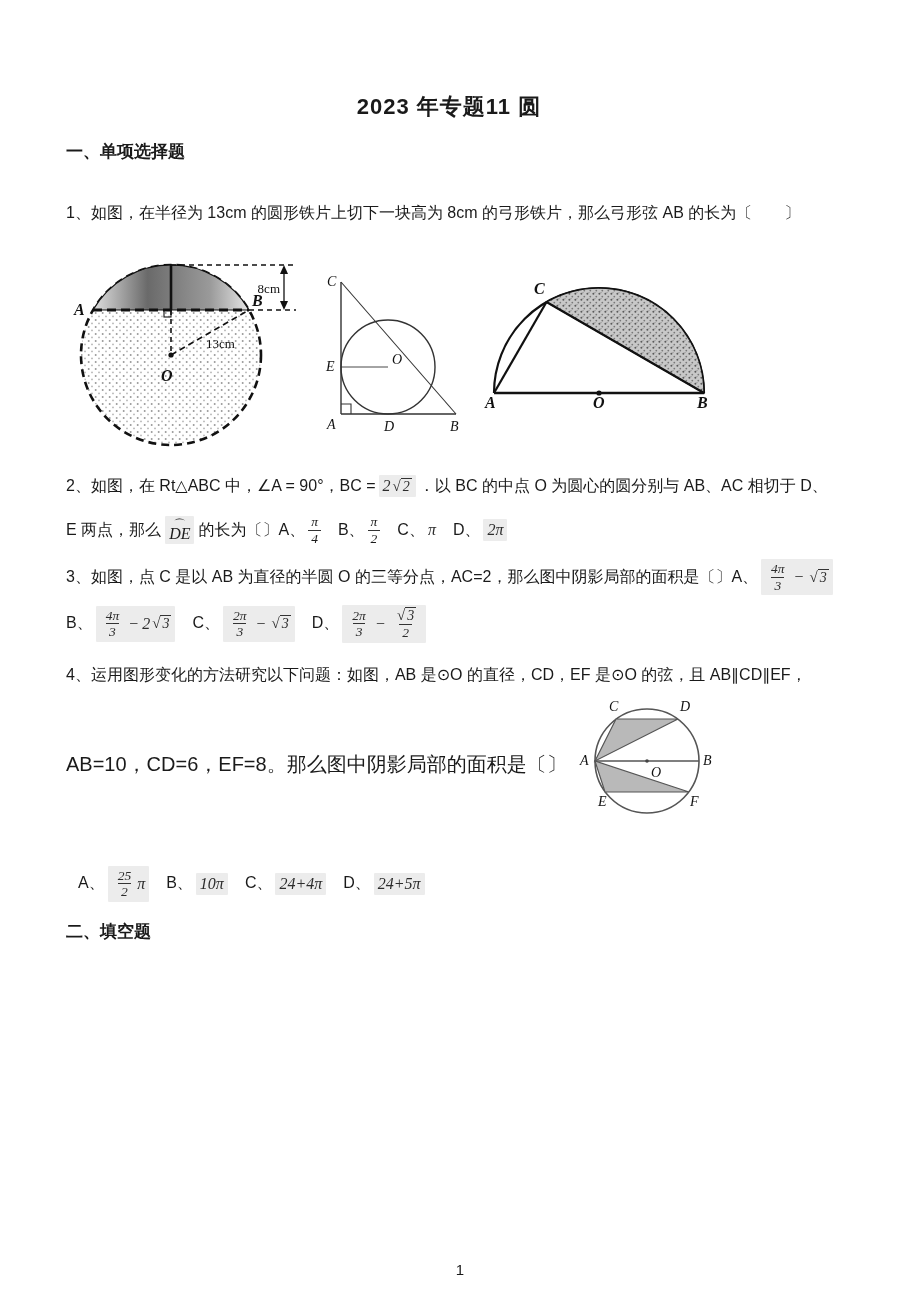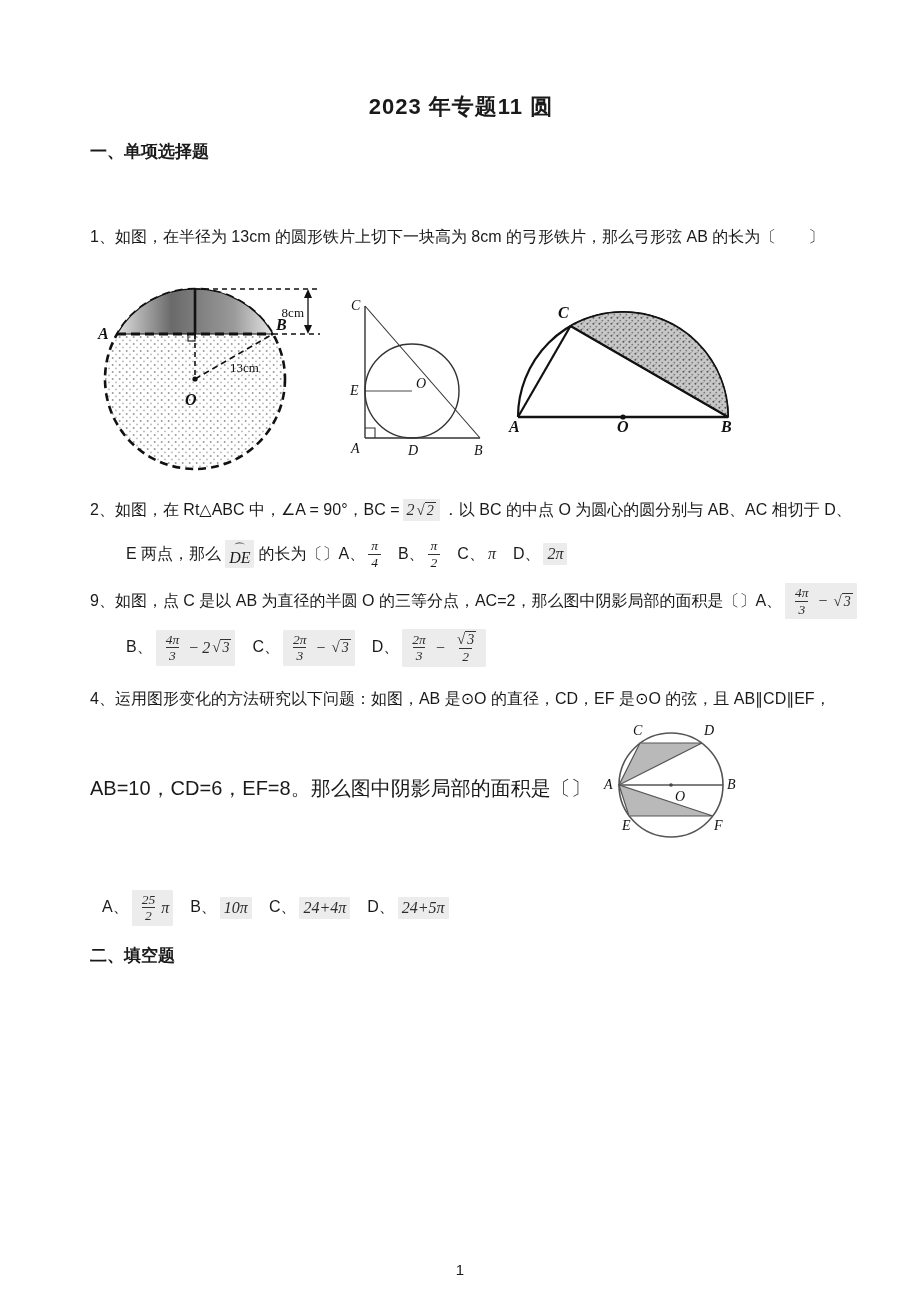--- a/index.html
+++ b/index.html
@@ -1,29 +1,29 @@
 <!DOCTYPE html>
 <html><head>
 <meta charset="utf-8">
 <style>
   html,body{margin:0;padding:0;}
   body{width:920px;height:1302px;background:#ffffff;color:#1a1a1a;
        font-family:"Liberation Sans","DejaVu Sans",sans-serif;}
   .page{position:relative;width:920px;height:1302px;box-sizing:border-box;
-        padding:92px 88px 0 90px;overflow:hidden;background:#fff;}
+        padding:92px 88px 0 66px;overflow:hidden;background:#fff;}
   .title{text-align:center;font-size:22px;font-weight:bold;letter-spacing:1px;}
   .secheading{font-size:17px;font-weight:bold;margin-top:18px;}
-  .qtext{font-size:16px;margin-top:64px;white-space:nowrap;}
+  .qtext{font-size:16px;margin-top:40px;white-space:nowrap;}
   .figrow{display:flex;align-items:flex-start;margin-top:24px;text-decoration:underline;}
   .fig2wrap{margin-top:24px;margin-left:18px;}
   .fig3wrap{margin-top:20px;margin-left:20px;}
   .opts{font-size:16px;margin-top:20px;margin-left:12px;}
   .qline{display:flex;align-items:center;font-size:16px;white-space:nowrap;min-height:34px;}
   .mt26{margin-top:16px;}
-  .mt14{margin-top:10px;margin-left:36px;}
+  .mt14{margin-top:10px;}
   .mt16{margin-top:12px;}
   .mt18{margin-top:16px;}
   .mt36{margin-top:34px;}
   .frac{display:inline-flex;flex-direction:column;align-items:center;
         font-family:"Liberation Serif","DejaVu Serif",serif;font-style:italic;
         font-size:13.5px;line-height:1.15;margin:0 3px;}
   .frac .num{padding:0 3px;}
   .frac .den{border-top:1px solid #333;padding:0 3px;}
   .formula{display:inline-flex;align-items:center;
            font-family:"Liberation Serif","DejaVu Serif",serif;font-style:italic;
@@ -156,21 +156,21 @@
         <span class="num">π</span>
         <span class="den">2</span>
       </span>
     <span class="olabel">C、</span>
     <span class="formula">π</span>
     <span class="olabel">D、</span>
     <span class="formula imgish">2π</span>
   </div>
 
   <div class="qline mt16">
-    <span>9、如图，点 C 是以 AB 为直径的半圆 O 的三等分点，AC=2，那么图中阴影局部的面积是〔〕A、</span>
+    <span>3、如图，点 C 是以 AB 为直径的半圆 O 的三等分点，AC=2，那么图中阴影局部的面积是〔〕A、</span>
     <span class="formula imgish">
         <span class="frac">
           <span class="num">4π</span>
           <span class="den">3</span>
         </span>
         <span class="mop">−</span>
         <span class="sqrtv">√</span>
         <span class="radicand">3</span>
       </span>
   </div>

